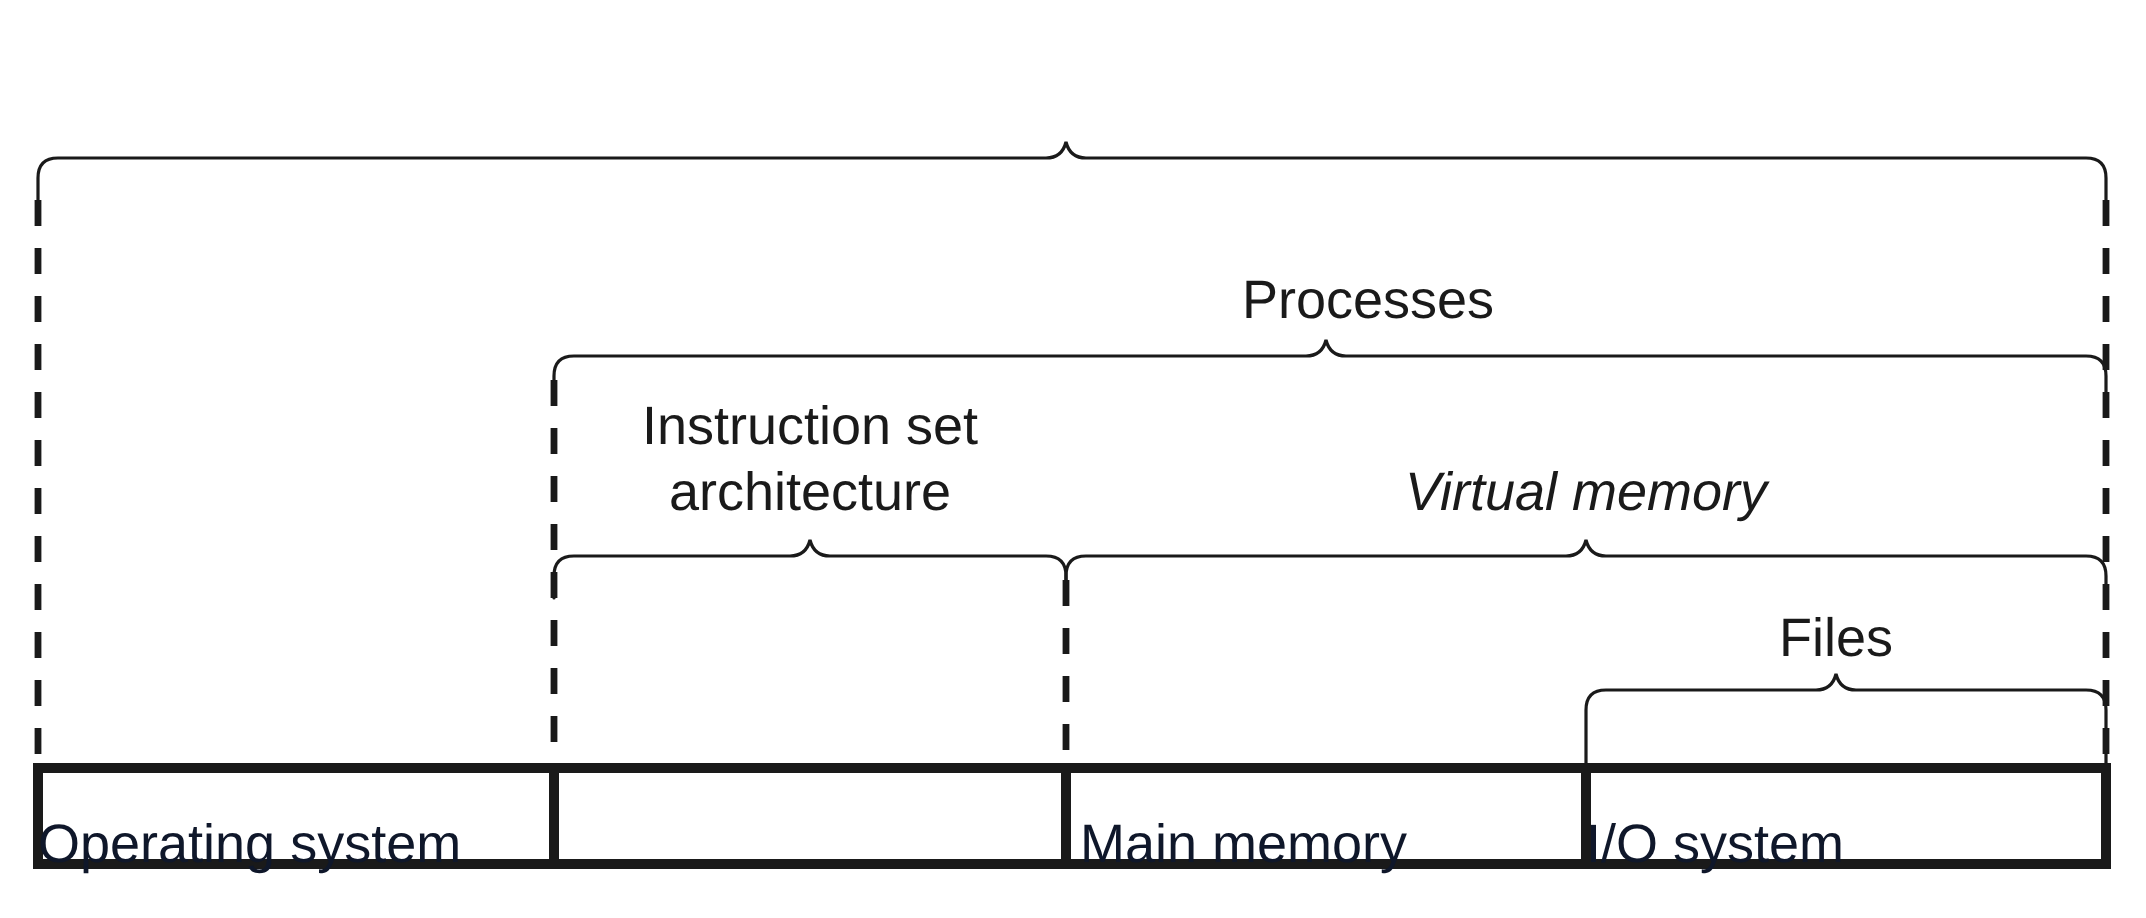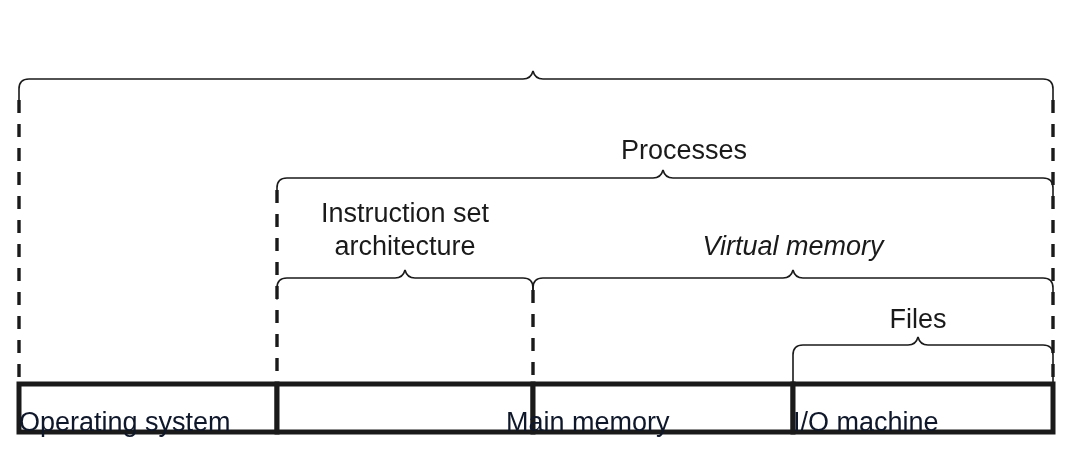--- a/index.html
+++ b/index.html
@@ -95,17 +95,17 @@
     <div>architecture</div>
   </div>
 
   <div class="lbl" id="label-virtual-memory">Virtual memory</div>
 
   <div class="lbl" id="label-files">Files</div>
 
   <div class="box-label" style="left:19px; width:258px;">Operating system</div>
 
 
-  <div class="box-label" style="left:506px; width:260px;">Main memory</div>
+  <div class="box-label" style="left:540px; width:260px;">Main memory</div>
 
-  <div class="box-label" style="left:793px; width:260px;">I/O machine</div>
+  <div class="box-label" style="left:793px; width:260px;">I/O system</div>
 
 </div>
 
 </body></html>

